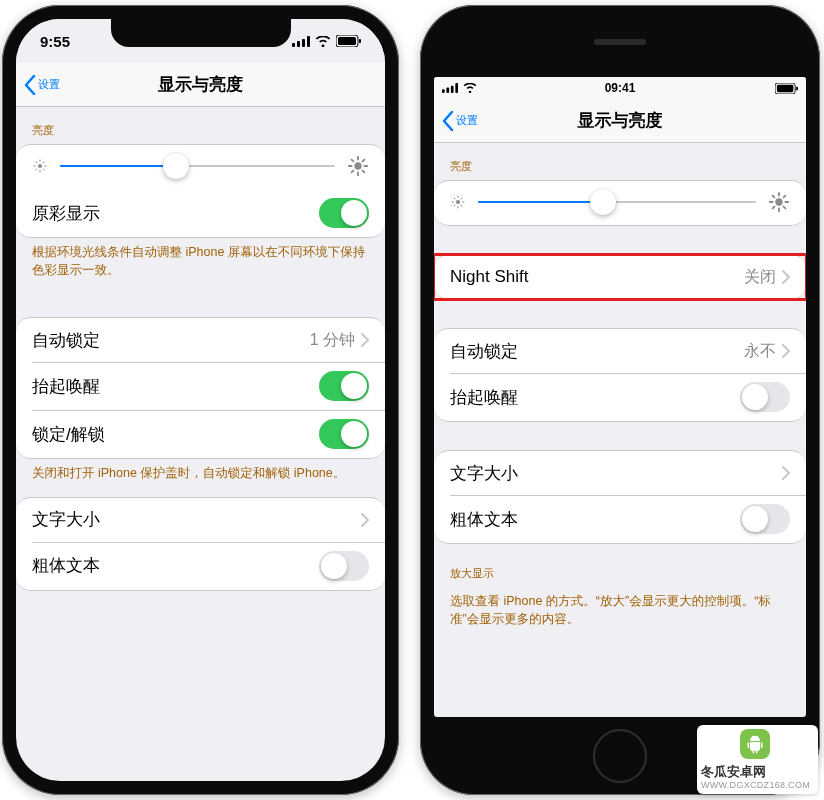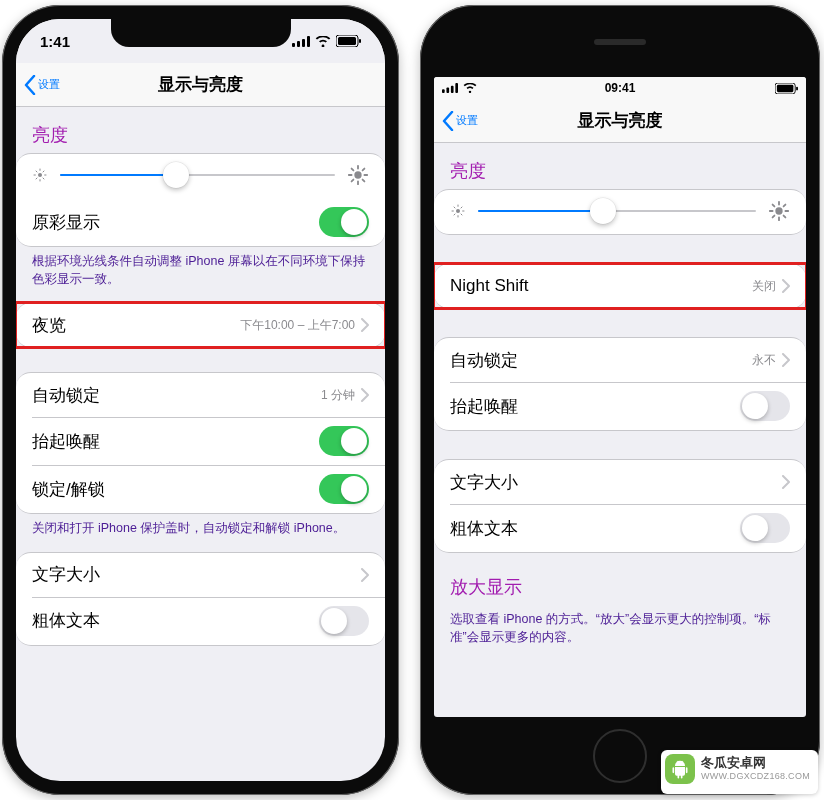--- a/index.html
+++ b/index.html
@@ -65,36 +65,36 @@
   }
   .navbar .back {
     position:absolute; left:8px; top:0; bottom:0; display:flex; align-items:center;
     color:#007aff; font-size:11px;
   }
   .navbar .back svg { margin-right:2px; }
   .navbar .title { font-size:17px; font-weight:600; }
 
   
   .group-header {
-    padding:16px 16px 6px; font-size:18px; color:#a21caf;
+    padding:16px 16px 6px; font-size:11px; color:#a16207;
   }
   .group-footer {
-    padding:6px 16px 8px; font-size:12.5px; color:#4c1d95; line-height:1.4;
+    padding:6px 16px 8px; font-size:12.5px; color:#a16207; line-height:1.4;
   }
   .cell-list { background:#fff; border-top:1px solid #c7c7cb; border-bottom:1px solid #c7c7cb;border-radius:15px; }
   .cell {
     display:flex; align-items:center; min-height:44px;
     padding:9px 16px; position:relative; font-size:17px; color:#000;
   }
   .cell + .cell::before {
     content:""; position:absolute; left:16px; right:0; top:0; height:1px; background:#c7c7cb;
   }
   .cell .label { flex:0 0 auto; }
   .cell .spacer { flex:1 1 auto; }
-  .cell .value { color:#8a8a8e; font-size:12px; margin-right:6px; }
+  .cell .value { color:#8a8a8e; font-size:16px; margin-right:6px; }
   .cell .chev { color:#c7c7cb; }
 
   
   .slider-row { display:flex; align-items:center; gap:12px; padding:10px 16px 12px; }
   .sun-small, .sun-big { color:#8a8a8e; }
   .track {
     position:relative; flex:1; height:2px; background:#c7c7cb; border-radius:2px;
   }
   .track .fill { position:absolute; left:0; top:0; height:100%; background:#007aff; border-radius:2px; }
   .thumb {
@@ -113,40 +113,40 @@
   .switch.on .knob { right:2px; }
   .switch.off .knob { left:2px; }
 
   
   .highlight { position:absolute; border:3px solid #e02020; pointer-events:none; }
 
   
   .watermark {
     position:absolute; right:6px; bottom:6px;
     display:flex; align-items:center; background:#fff; border-radius:6px;
-    box-shadow:0 1px 4px rgba(0,0,0,.2); padding:4px 8px 10px 4px; gap:6px;
+    box-shadow:0 1px 4px rgba(0,0,0,.2); padding:4px 8px 4px 4px; gap:6px;flex-direction:column;
   }
   .watermark .icon {
     width:30px; height:30px; border-radius:8px; background:#7cc24b;
     display:flex; align-items:center; justify-content:center;
   }
   .watermark .txt { font-size:13px; color:#333; text-align:left; line-height:1.15;}
   .watermark .txt .l1{font-weight:600;}
   .watermark .txt .l2{font-size:9px; color:#999; letter-spacing:.3px;}
 </style>
 </head>
 <body>
 <div class="stage">
 
 <div class="phone x">
   <div class="screen">
     <div class="notch"></div>
 
     <div class="statusbar">
-      <span>1:41</span>
+      <span>9:55</span>
       <span class="status-icons">
         <svg width="18" height="11" viewBox="0 0 18 11">
               <rect x="0" y="7" width="3" height="4" rx="1"></rect>
               <rect x="5" y="5" width="3" height="6" rx="1"></rect>
               <rect x="10" y="3" width="3" height="8" rx="1"></rect>
               <rect x="15" y="0" width="3" height="11" rx="1"></rect>
             </svg>
         <svg width="16" height="11" viewBox="0 0 16 11">
               <path d="M8 9.5a1.4 1.4 0 100 2.8 1.4 1.4 0 000-2.8zm-4-3.2a6 6 0 018 0l-1.3 1.3a4.1 4.1 0 00-5.4 0zM.7 3.2a11 11 0 0114.6 0L14 4.5a9.1 9.1 0 00-12 0z" transform="translate(0 -1)"></path>
             </svg>
@@ -206,31 +206,20 @@
         <span class="label">原彩显示</span>
         <span class="spacer"></span>
         <div class="switch on">
               <div class="knob"></div>
             </div>
       </div>
     </div>
     <div class="group-footer">根据环境光线条件自动调整 iPhone 屏幕以在不同环境下保持色彩显示一致。</div>
 
     <div style="height:6px"></div>
-    <div class="cell-list" style="position:relative;">
-      <div class="cell">
-        <span class="label">夜览</span>
-        <span class="spacer"></span>
-        <span class="value">下午10:00 – 上午7:00</span>
-        <svg class="chev" width="8" height="14" viewBox="0 0 8 14">
-              <path d="M1 1l6 6-6 6" fill="none" stroke="#c7c7cb" stroke-width="2" stroke-linecap="round" stroke-linejoin="round"></path>
-            </svg>
-      </div>
-      <div class="highlight" style="left:-2px;right:-2px;top:-2px;bottom:-2px;"></div>
-    </div>
 
     <div style="height:24px"></div>
     <div class="cell-list">
       <div class="cell">
         <span class="label">自动锁定</span>
         <span class="spacer"></span>
         <span class="value">1 分钟</span>
         <svg class="chev" width="8" height="14" viewBox="0 0 8 14">
               <path d="M1 1l6 6-6 6" fill="none" stroke="#c7c7cb" stroke-width="2" stroke-linecap="round" stroke-linejoin="round"></path>
             </svg>

